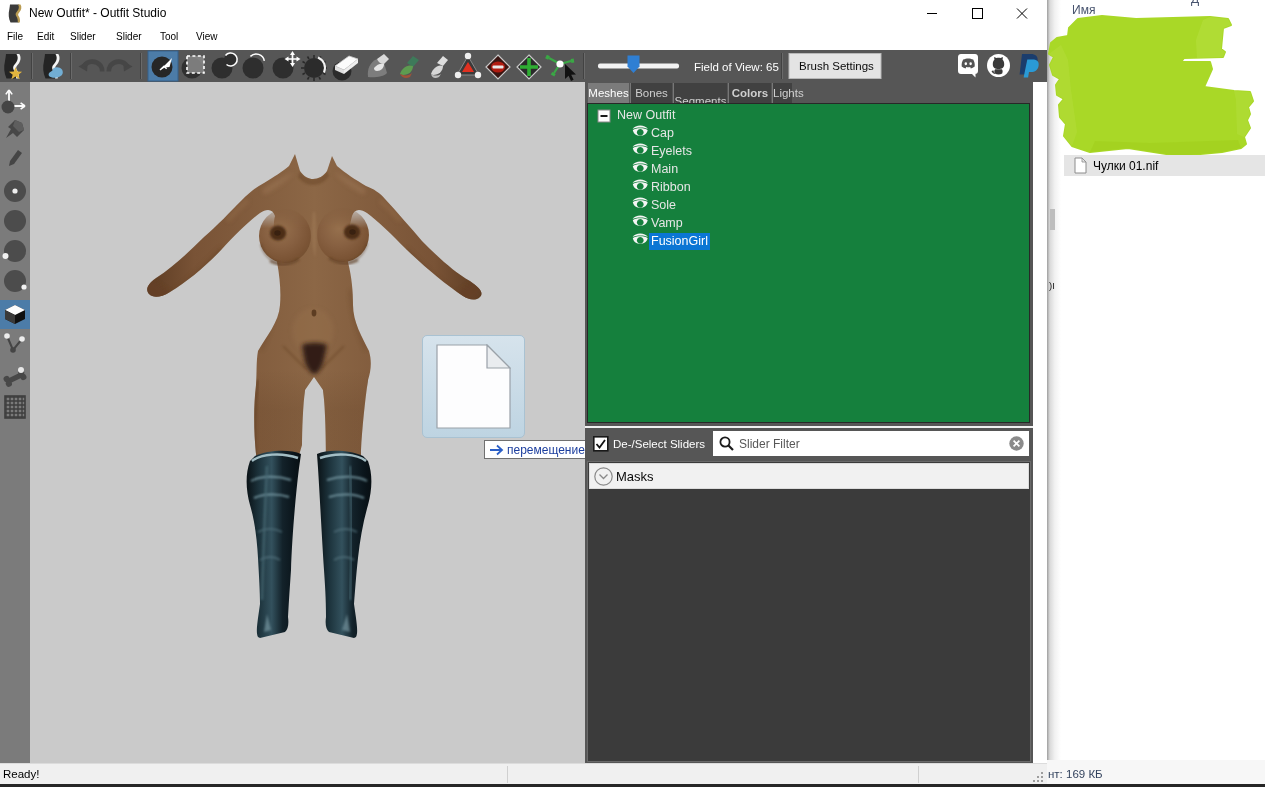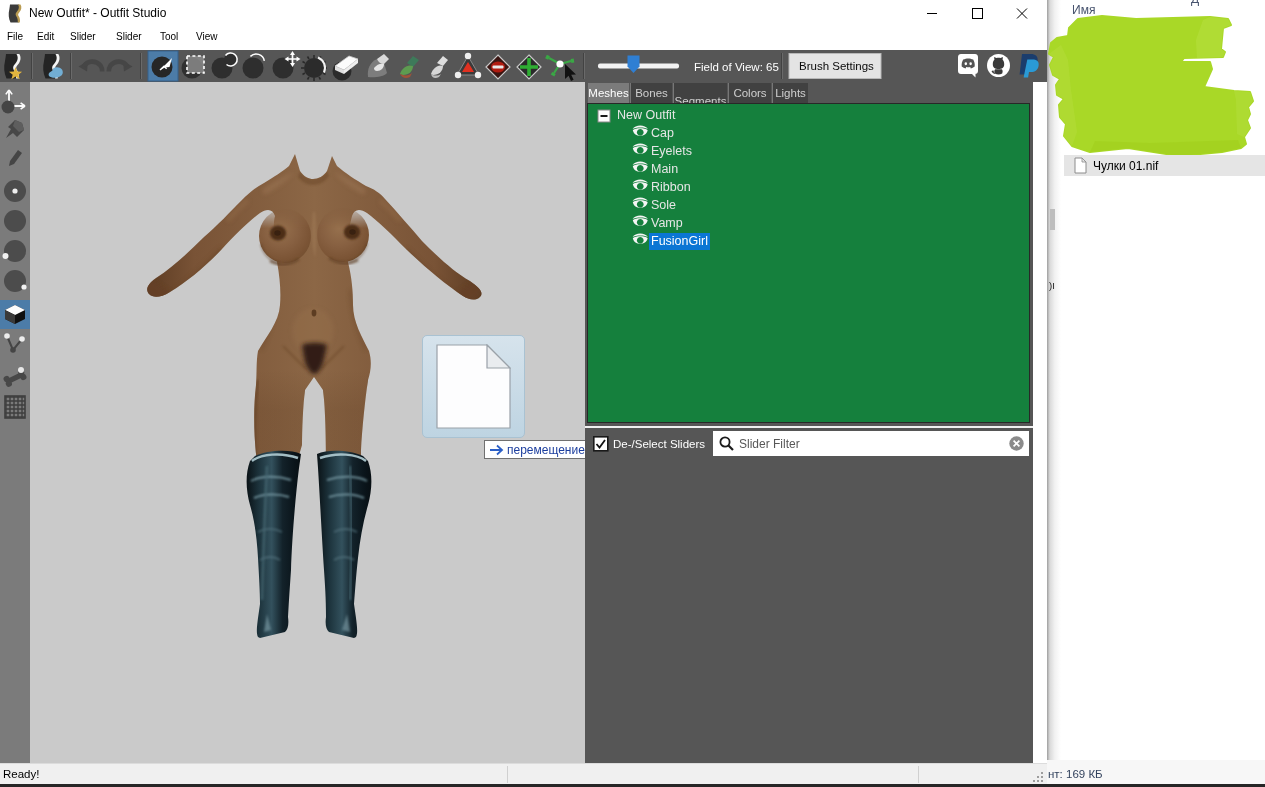--- a/index.html
+++ b/index.html
@@ -390,22 +390,22 @@
         </svg>
       <span class="abs" style="left:22px;top:2px;font-size:12px;color:#1c3e9e;">перемещение</span>
     </div>
   </div>
   <div class="abs" style="left:596px;top:82px;width:3px;height:681px;background:#f5f5f5;"></div>
   <div class="abs" style="left:585px;top:82px;width:448px;height:681px;background:#565656;" id="rightpanel">
 
     <div class="abs" style="left:3px;top:1px;width:41px;height:20px;background:#7b7b7b;color:#fff;font-size:11.5px;text-align:center;padding-top:4px;">Meshes</div>
     <div class="abs" style="left:45px;top:1px;width:42px;height:20px;background:#414141;color:#cfcfcf;font-size:11.5px;text-align:center;padding-top:4px;border-left:1px solid #777;">Bones</div>
     <div class="abs" style="left:88px;top:1px;width:54px;height:20px;background:#414141;color:#cfcfcf;font-size:11.5px;text-align:center;padding-top:12px;border-left:1px solid #777;">Segments</div>
-    <div class="abs" style="left:143px;top:1px;width:43px;height:20px;background:#414141;color:#cfcfcf;font-size:11.5px;text-align:center;padding-top:4px;border-left:1px solid #777;">Colors</div>
-    <div class="abs" style="left:187px;top:1px;width:36px;height:20px;background:#414141;color:#cfcfcf;font-size:11.5px;text-align:center;padding-top:4px;border-left:1px solid #777;">Lights</div>
+    <div class="abs" style="left:143px;top:1px;width:43px;height:20px;background:#414141;color:#cfcfcf;font-size:11.5px;text-align:center;padding-top:4px;border-left:1px solid #777;font-weight:bold;">Colors</div>
+    <div class="abs" style="left:187px;top:1px;width:20px;height:20px;background:#414141;color:#cfcfcf;font-size:11.5px;text-align:center;padding-top:4px;border-left:1px solid #777;">Lights</div>
 
     <div class="abs" style="left:2px;top:21px;width:443px;height:320px;background:#15803d;border:1px solid #282828;color:#e6e6e6;font-size:12.5px;">
       <svg class="abs" style="left:9px;top:5px;" width="14" height="14" viewBox="0 0 14 14">
           <rect x="1" y="1" width="12" height="12" fill="#fdfdfd" stroke="#888"></rect>
           <rect x="3.5" y="6" width="7" height="2" fill="#1a1a1a"></rect>
         </svg>
       <span class="abs" style="left:29px;top:4px;">New Outfit</span>
       <svg class="abs" style="left:44px;top:19px;" width="17" height="230" viewBox="0 0 17 230">
         <g fill="#f5f5f5">
           <g id="eye">
@@ -441,20 +441,29 @@
           <circle cx="7" cy="7" r="4.6" fill="none" stroke="#1c1c1c" stroke-width="1.8"></circle>
           <path d="M10.5 10.5 L15 15" stroke="#1c1c1c" stroke-width="2.2"></path>
         </svg>
       <span class="abs" style="left:26px;top:6px;color:#575757;font-size:12px;">Slider Filter</span>
       <svg class="abs" style="left:296px;top:5px;" width="15" height="15" viewBox="0 0 15 15">
           <circle cx="7.5" cy="7.5" r="7.2" fill="#8b8b8b"></circle>
           <path d="M4.6 4.6 L10.4 10.4 M10.4 4.6 L4.6 10.4" stroke="#fff" stroke-width="1.7"></path>
         </svg>
     </div>
 
+    <div class="abs" style="left:2px;top:379px;width:444px;height:301px;background:#3b3b3b;border:1px solid #6a6a6a;">
+      <div class="abs" style="left:1px;top:1px;width:440px;height:26px;background:#f1f1f1;border:1px solid #dcdcdc;">
+        <svg class="abs" style="left:4px;top:3px;" width="19" height="19" viewBox="0 0 19 19">
+            <circle cx="9.5" cy="9.5" r="8.7" fill="none" stroke="#8a8a8a" stroke-width="1.2"></circle>
+            <path d="M5.5 7.5 L9.5 11.5 L13.5 7.5" fill="none" stroke="#8a8a8a" stroke-width="1.3"></path>
+          </svg>
+        <span class="abs" style="left:26px;top:5px;color:#0a0a0a;font-size:13px;">Masks</span>
+      </div>
+    </div>
   </div>
 
   <div class="abs" style="left:0;top:763px;width:1047px;height:21px;background:#f0f0f0;border-top:1px solid #dcdcdc;">
     <span class="abs" style="left:3px;top:4px;font-size:11.5px;color:#000;">Ready!</span>
     <div class="abs" style="left:507px;top:2px;width:1px;height:17px;background:#d0d0d0;"></div>
     <div class="abs" style="left:918px;top:2px;width:1px;height:17px;background:#d0d0d0;"></div>
     <svg class="abs" style="left:1033px;top:8px;" width="12" height="12" viewBox="0 0 12 12">
         <g fill="#9d9d9d">
           <rect x="8" y="0" width="2" height="2"></rect>
           <rect x="8" y="4" width="2" height="2"></rect>

